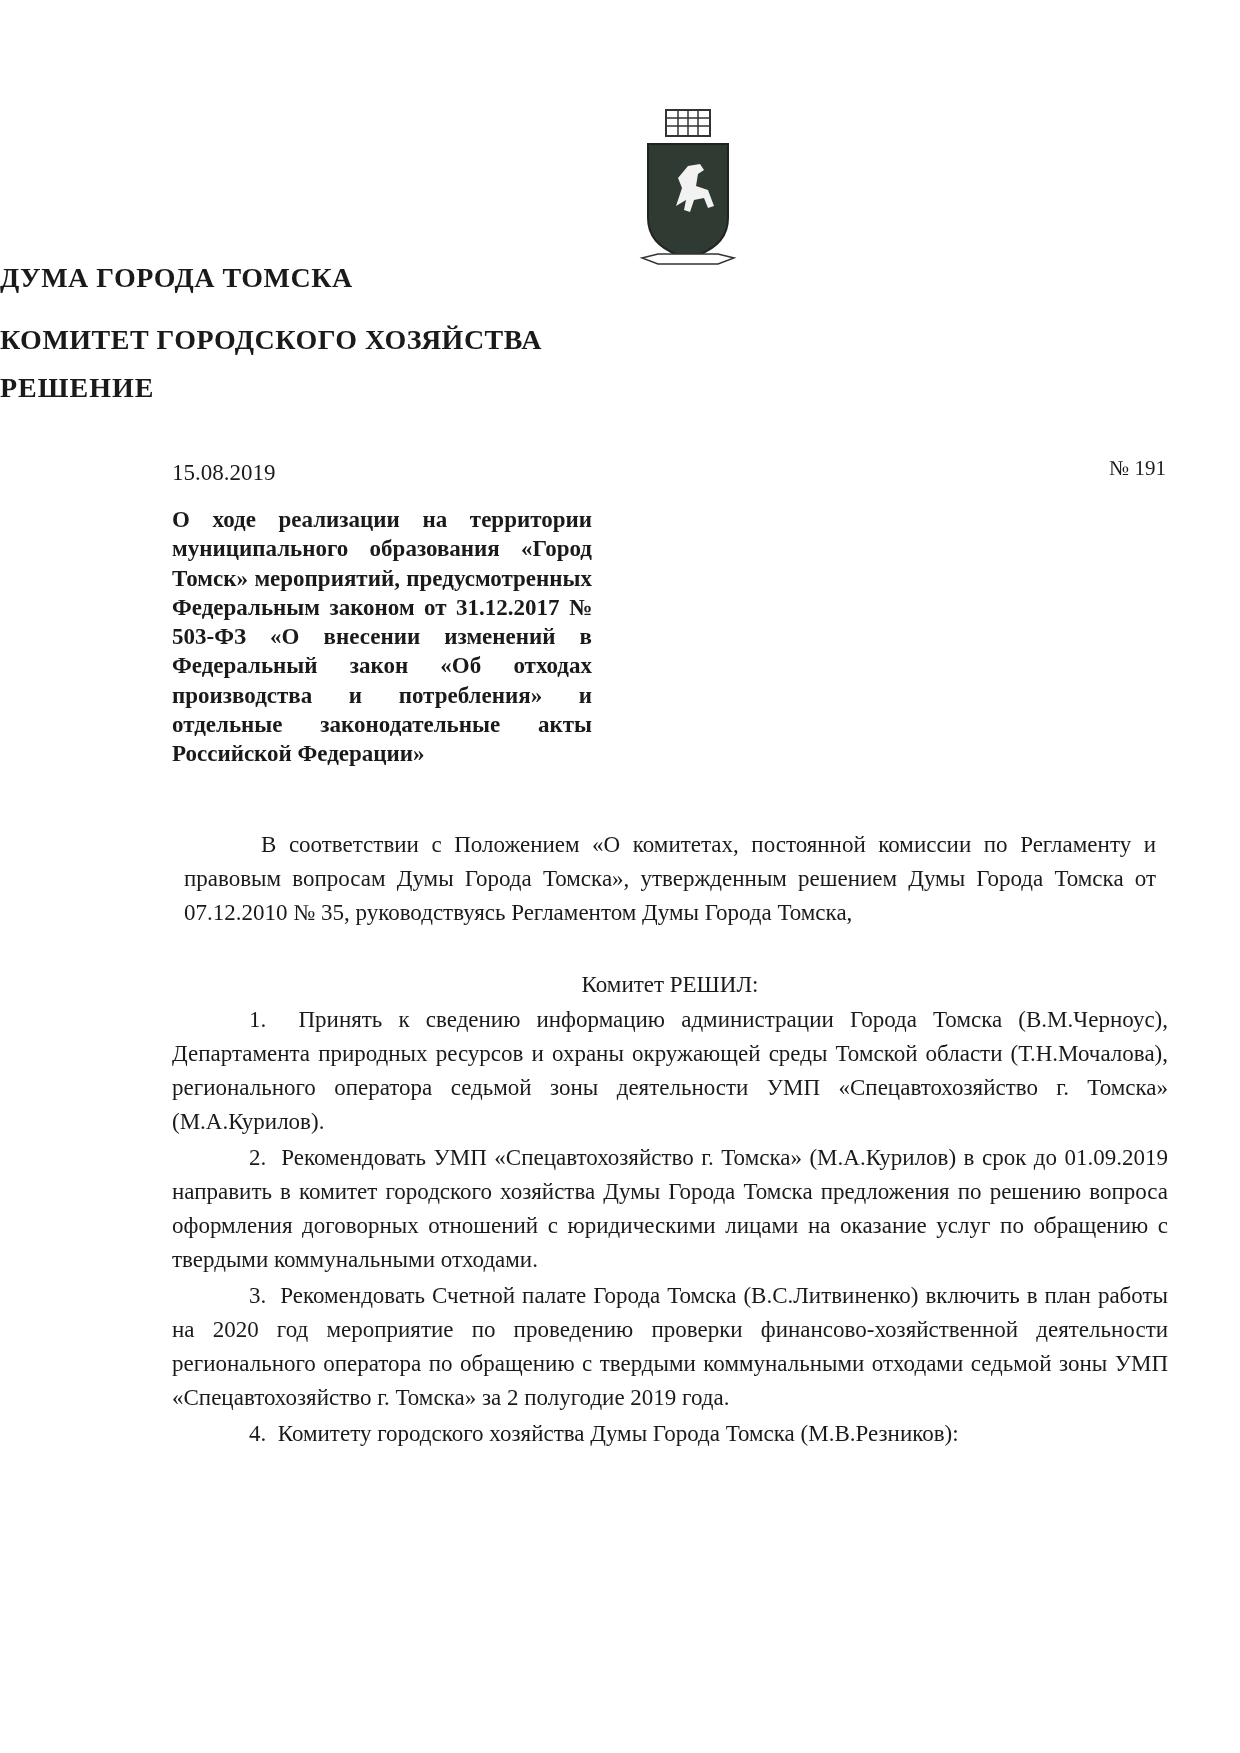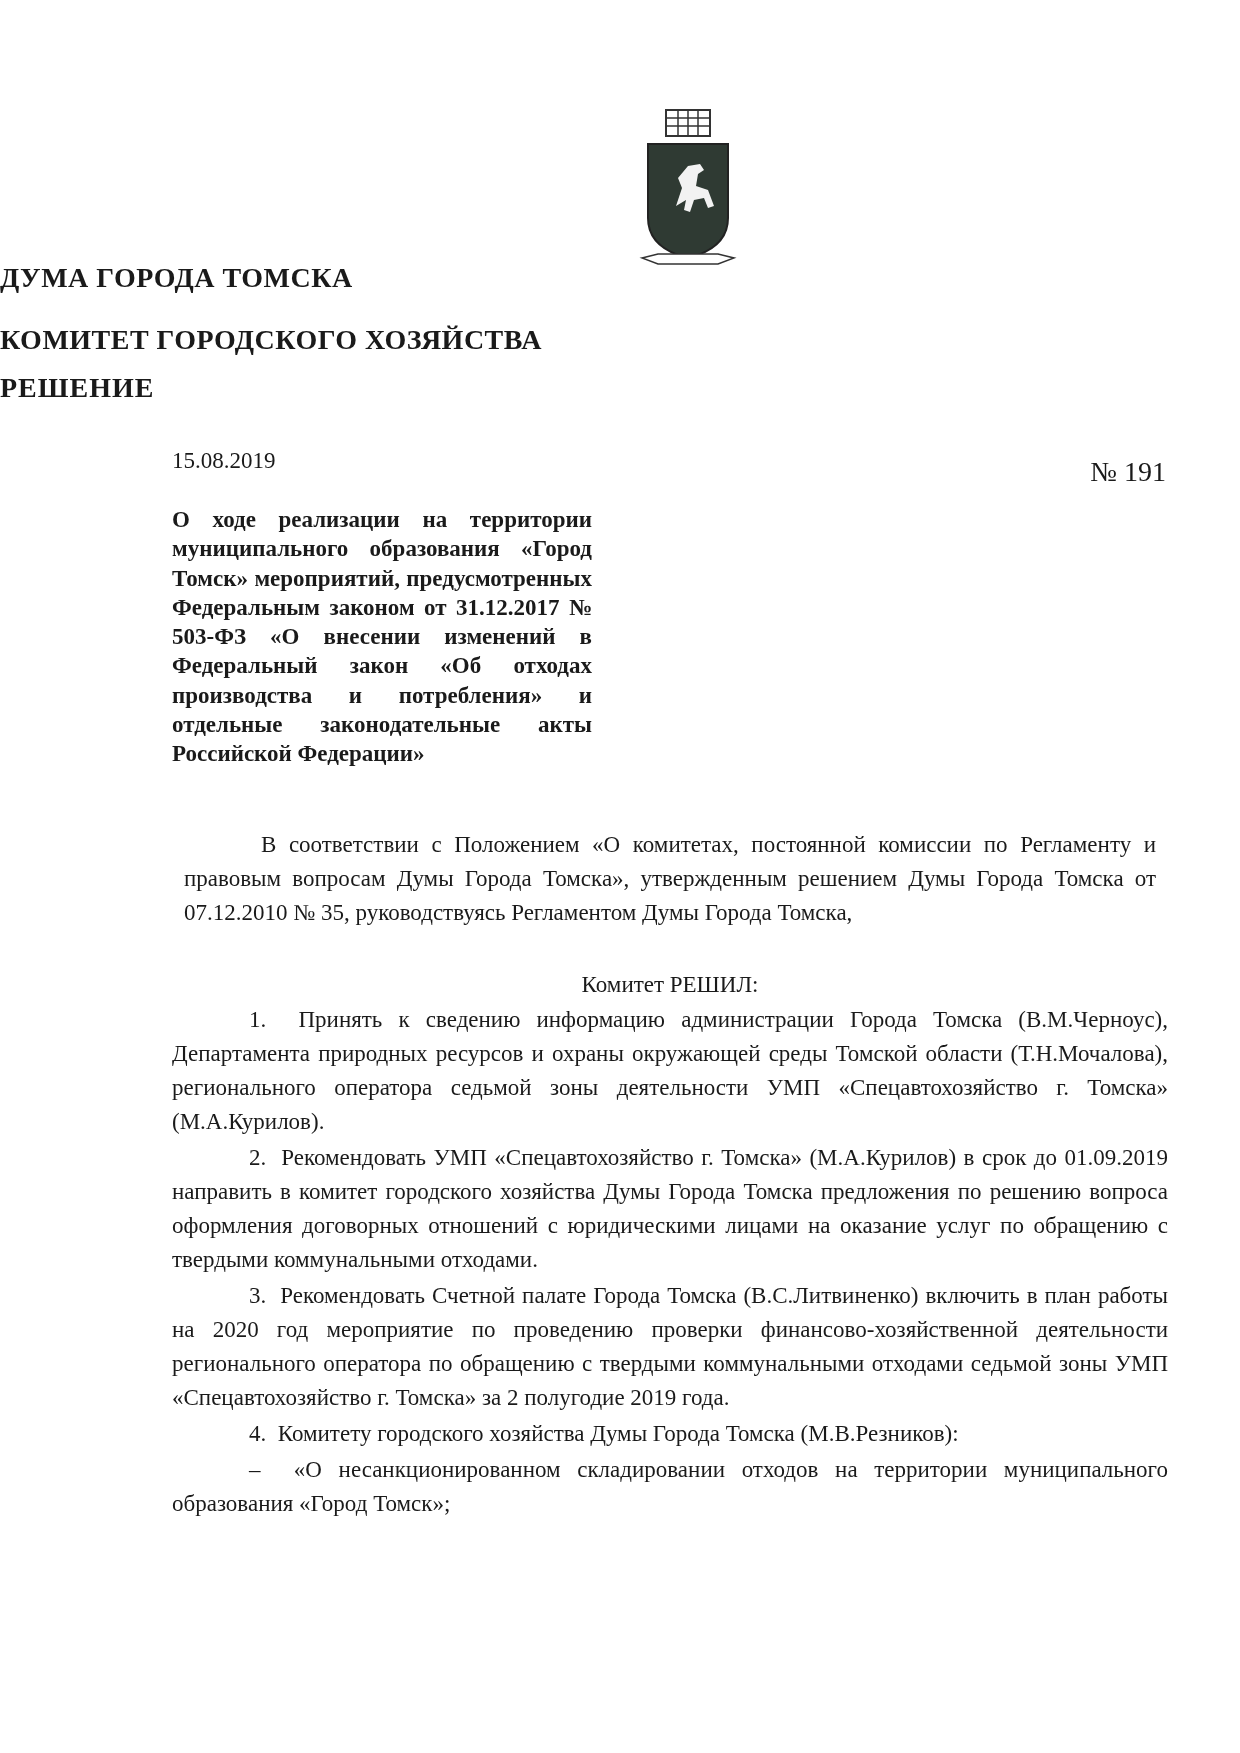--- a/index.html
+++ b/index.html
@@ -3,22 +3,22 @@
 <meta charset="utf-8">
 <style>
   html, body { margin: 0; padding: 0; background: #ffffff; }
   body { width: 1240px; height: 1753px; position: relative; overflow: hidden;
          font-family: "Liberation Serif", "DejaVu Serif", serif; color: #1a1a1a; }
   .emblem { position: absolute; left: 638px; top: 108px; width: 100px; height: 160px; }
   .h { position: absolute; left: 0; width: 1240px; font-weight: bold; }
   .h1 { top: 262px; font-size: 28px; letter-spacing: 0.5px; }
   .h2 { top: 324px; font-size: 28px; letter-spacing: 0.5px; }
   .h3 { top: 372px; font-size: 28px; letter-spacing: 1px; }
-  .date { position: absolute; left: 172px; top: 448px; font-size: 23px; }
-  .num { position: absolute; right: 74px; top: 456px; font-size: 28px; }
+  .date { position: absolute; left: 172px; top: 460px; font-size: 23px; }
+  .num { position: absolute; right: 74px; top: 456px; font-size: 21px; }
   .subject { position: absolute; left: 172px; top: 505px; width: 420px; font-size: 23px;
              font-weight: bold; line-height: 29.3px; text-align: justify; text-align-last: left; }
   .body { position: absolute; left: 172px; width: 996px; font-size: 23px; line-height: 34px;
           text-align: justify; }
   .p { text-indent: 77px; margin: 12px; }
   .center { text-align: center; margin: 0; }
   .p1 { top: 816px; }
   .resolved { top: 932px; margin-top: 36px; }
   .items { top: 1003px; }
   .items p { margin: 0 0 2px 0; }
@@ -50,14 +50,13 @@
 
 <div class="body resolved">
   <p class="center">Комитет РЕШИЛ:</p>
 </div>
 
 <div class="body items">
   <p class="p">1.&nbsp;&nbsp;Принять к сведению информацию администрации Города Томска (В.М.Черноус), Департамента природных ресурсов и охраны окружающей среды Томской области (Т.Н.Мочалова), регионального оператора седьмой зоны деятельности УМП «Спецавтохозяйство г. Томска» (М.А.Курилов).</p>
   <p class="p">2.&nbsp;&nbsp;Рекомендовать УМП «Спецавтохозяйство г. Томска» (М.А.Курилов) в срок до 01.09.2019 направить в комитет городского хозяйства Думы Города Томска предложения по решению вопроса оформления договорных отношений с юридическими лицами на оказание услуг по обращению с твердыми коммунальными отходами.</p>
   <p class="p">3.&nbsp;&nbsp;Рекомендовать Счетной палате Города Томска (В.С.Литвиненко) включить в план работы на 2020 год мероприятие по проведению проверки финансово-хозяйственной деятельности регионального оператора по обращению с твердыми коммунальными отходами седьмой зоны УМП «Спецавтохозяйство г. Томска» за 2 полугодие 2019 года.</p>
   <p class="p tail">4.&nbsp;&nbsp;Комитету городского хозяйства Думы Города Томска (М.В.Резников):</p>
-  <p class="p">–&nbsp;&nbsp;«О несанкционированном складировании отходов на территории муниципального образования «Город Томск»;</p>
 </div>
 
 </body></html>

